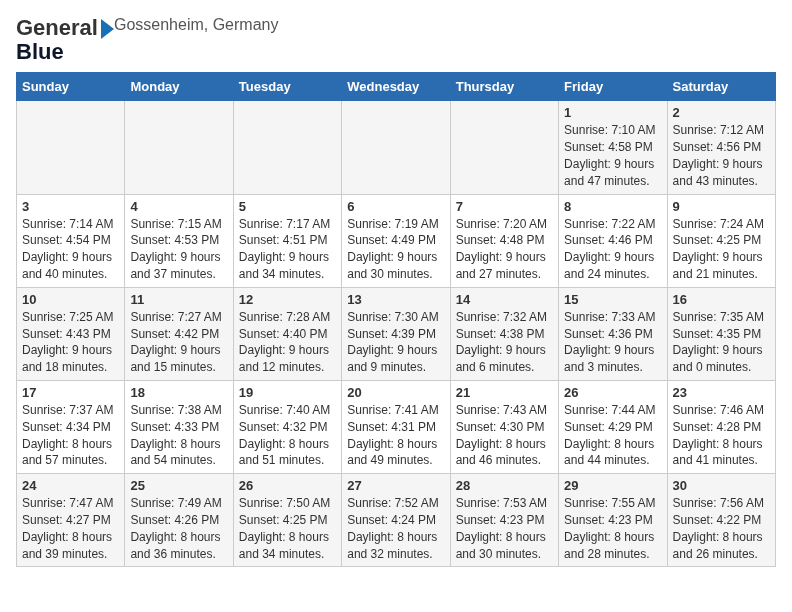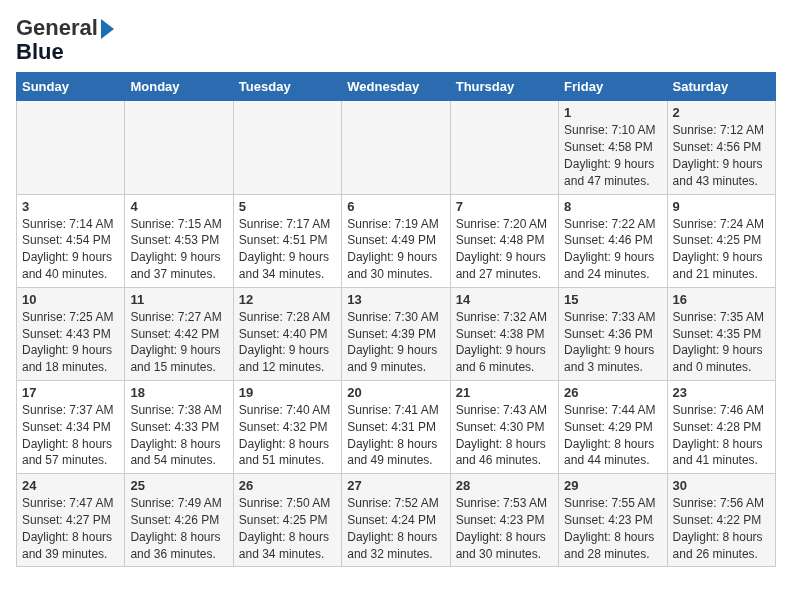--- a/index.html
+++ b/index.html
@@ -92,20 +92,21 @@
     <div>
       <div class="logo-text" style="display:flex;align-items:center;">
         <div>
           <div><span style="color:#333;">General</span><span style="display:inline-block;width:0;height:0;border-top:10px solid transparent;border-bottom:10px solid transparent;border-left:13px solid #1a6fb5;margin-left:3px;vertical-align:middle;"></span></div>
           <div style="color:#0f172a;">Blue</div>
         </div>
       </div>
     </div>
   </div>
   <div class="title-section">
+    <div class="location">Gossenheim, Germany</div>
   </div>
 </div>
 
 <table>
   <thead>
     <tr>
       <th>Sunday</th>
       <th>Monday</th>
       <th>Tuesday</th>
       <th>Wednesday</th>

